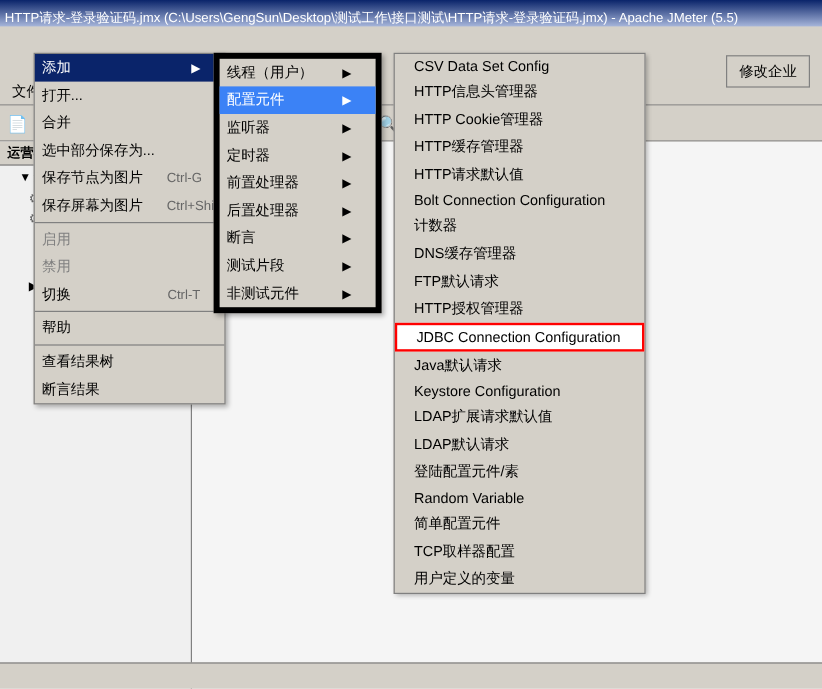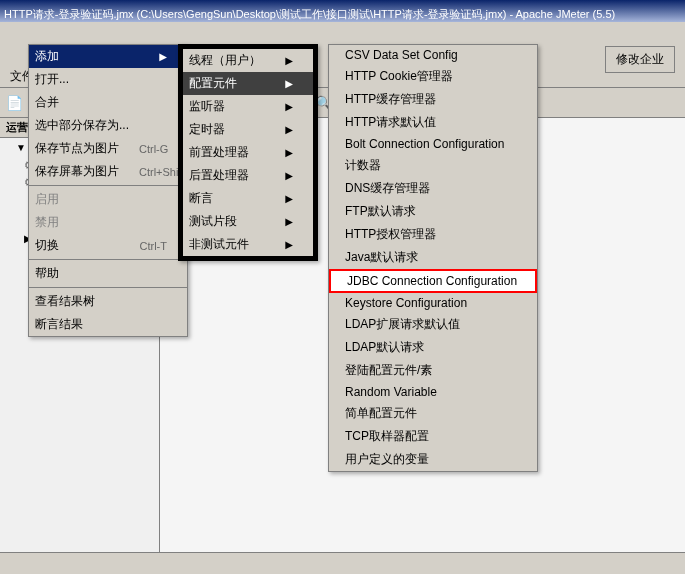--- a/index.html
+++ b/index.html
@@ -189,21 +189,21 @@
     }
     .dropdown-l2 .menu-row {
       padding: 3px 20px 3px 6px;
       cursor: pointer;
       display: flex;
       justify-content: space-between;
       align-items: center;
       white-space: nowrap;
       font-size: 12px;
     }
-    .dropdown-l2 .menu-row.active { background: #404040; color: white; }
+    .dropdown-l2 .menu-row.active { background: #3b82f6; color: white; }
 
     
     .dropdown-l3 {
       position: absolute;
       top: 0;
       left: 328px;
       width: 210px;
       background: #d4d0c8;
       border: 1px solid #808080;
       box-shadow: 2px 2px 4px rgba(0,0,0,0.3);
@@ -395,20 +395,23 @@
       <span>非测试元件</span>
       <span class="arrow">▶</span>
     </div>
   </div>
 
   <div class="dropdown-l3">
     <div class="menu-row">
       <span>CSV Data Set Config</span>
     </div>
     <div class="menu-row">
+      <span>HTTP信息头管理器</span>
+    </div>
+    <div class="menu-row">
       <span>HTTP Cookie管理器</span>
     </div>
     <div class="menu-row">
       <span>HTTP缓存管理器</span>
     </div>
     <div class="menu-row">
       <span>HTTP请求默认值</span>
     </div>
     <div class="menu-row">
       <span>Bolt Connection Configuration</span>
@@ -417,28 +420,28 @@
       <span>计数器</span>
     </div>
     <div class="menu-row">
       <span>DNS缓存管理器</span>
     </div>
     <div class="menu-row">
       <span>FTP默认请求</span>
     </div>
     <div class="menu-row">
       <span>HTTP授权管理器</span>
-    </div>
-    <div class="menu-row">
-      <span>Java默认请求</span>
     </div>
     <div class="menu-row jdbc-selected">
       <span>JDBC Connection Configuration</span>
     </div>
     <div class="menu-row">
+      <span>Java默认请求</span>
+    </div>
+    <div class="menu-row">
       <span>Keystore Configuration</span>
     </div>
     <div class="menu-row">
       <span>LDAP扩展请求默认值</span>
     </div>
     <div class="menu-row">
       <span>LDAP默认请求</span>
     </div>
     <div class="menu-row">
       <span>登陆配置元件/素</span>

